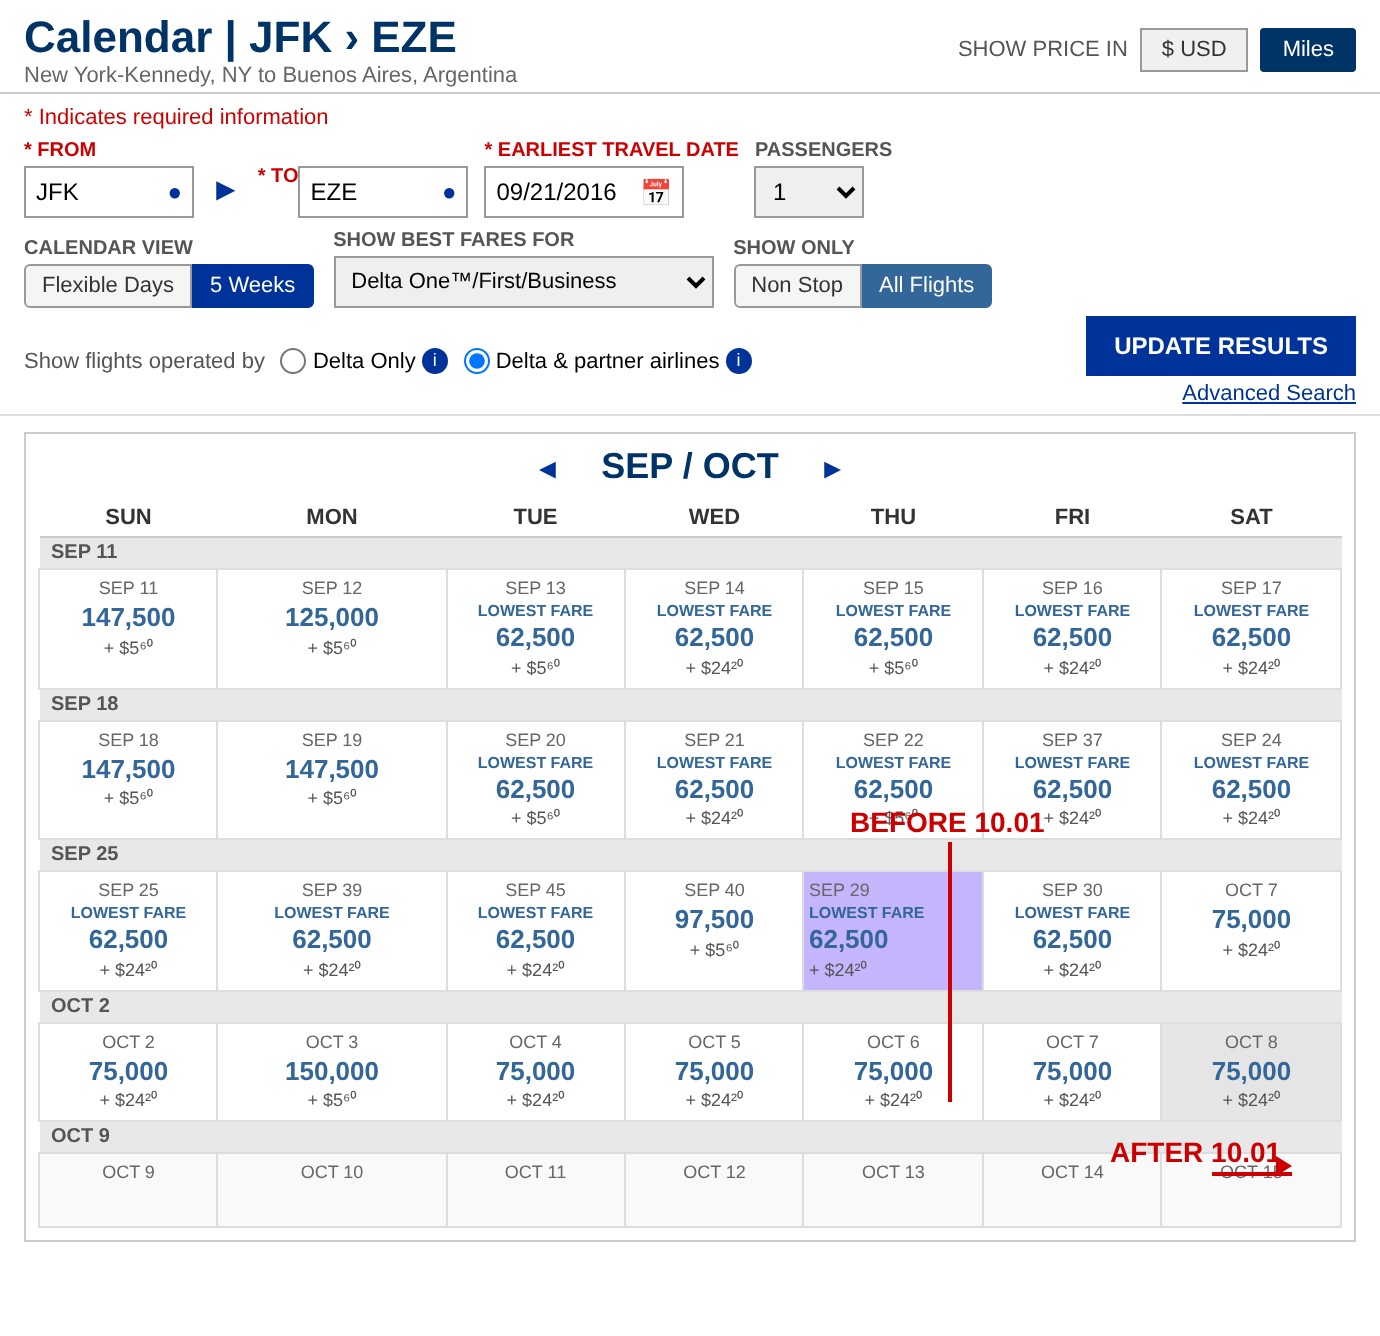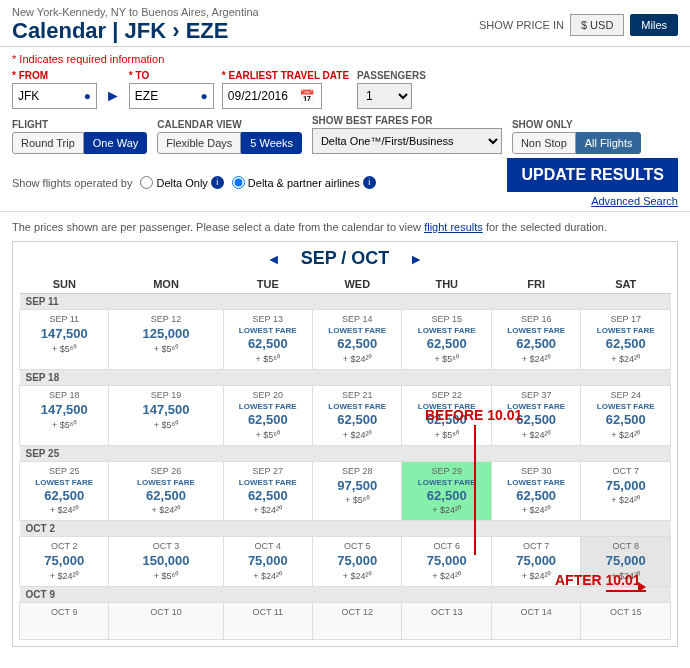--- a/index.html
+++ b/index.html
@@ -4,22 +4,22 @@
   <style>
     * { box-sizing: border-box; margin: 0; padding: 0; }
     body { font-family: Arial, sans-serif; font-size: 12px; background: #fff; width: 690px; }
   </style>
 </head>
 <body>
 
 <div style="border-bottom:1px solid #ccc;">
   <div style="display:flex;align-items:center;justify-content:space-between;padding:6px 12px 2px;">
     <div>
+      <div style="font-size:22px;font-weight:bold;color:#003366;">Calendar | JFK › EZE</div>
       <div style="font-size:11px;color:#666;">New York-Kennedy, NY to Buenos Aires, Argentina</div>
-      <div style="font-size:22px;font-weight:bold;color:#003366;">Calendar | JFK › EZE</div>
     </div>
     <div style="display:flex;align-items:center;gap:6px;">
       <span style="font-size:11px;color:#555;">SHOW PRICE IN</span>
       <button style="padding:4px 10px;border:1px solid #999;background:#f0f0f0;cursor:pointer;font-size:11px;color:#333;">$ USD</button>
       <button style="padding:4px 10px;border:1px solid #003366;background:#003366;cursor:pointer;font-size:11px;color:#fff;border-radius:2px;">Miles</button>
     </div>
   </div>
 </div>
 
 <div style="padding:6px 12px 4px;border-bottom:1px solid #ddd;">
@@ -27,21 +27,21 @@
 
   <div style="display:flex;align-items:flex-end;gap:8px;margin-bottom:6px;">
     <div style="display:flex;flex-direction:column;">
       <label style="font-size:10px;color:#cc0000;font-weight:bold;margin-bottom:2px;text-transform:uppercase;">* FROM</label>
       <div style="display:flex;align-items:center;border:1px solid #999;padding:2px 5px;height:26px;width:85px;">
         <input type="text" value="JFK" style="border: none; outline: none; font-size: 12px; width: 100%;">
         <span style="color:#003399;font-size:12px;">●</span>
       </div>
     </div>
     <div style="color:#003399;font-size:16px;margin-bottom:4px;">►</div>
-    <div style="display:flex;flex-direction:column;">
+    <div style="display:flex;flex-direction:row;">
       <label style="font-size:10px;color:#cc0000;font-weight:bold;margin-bottom:2px;text-transform:uppercase;">* TO</label>
       <div style="display:flex;align-items:center;border:1px solid #999;padding:2px 5px;height:26px;width:85px;">
         <input type="text" value="EZE" style="border: none; outline: none; font-size: 12px; width: 100%;">
         <span style="color:#003399;font-size:12px;">●</span>
       </div>
     </div>
     <div style="display:flex;flex-direction:column;">
       <label style="font-size:10px;color:#cc0000;font-weight:bold;margin-bottom:2px;text-transform:uppercase;">* EARLIEST TRAVEL DATE</label>
       <div style="display:flex;align-items:center;border:1px solid #999;padding:2px 5px;height:26px;width:100px;">
         <input type="text" value="09/21/2016" style="border: none; outline: none; font-size: 12px; width: 100%;">
@@ -50,27 +50,20 @@
     </div>
     <div style="display:flex;flex-direction:column;">
       <label style="font-size:10px;color:#555;font-weight:bold;margin-bottom:2px;text-transform:uppercase;">PASSENGERS</label>
       <select style="border:1px solid #999;height:26px;font-size:12px;padding:0 4px;width:55px;">
         <option>1</option><option>2</option><option>3</option><option>4</option>
       </select>
     </div>
   </div>
 
   <div style="display:flex;align-items:flex-end;gap:10px;margin-bottom:4px;">
-    <div style="display:flex;flex-direction:column;">
-      <label style="font-size:10px;color:#555;font-weight:bold;margin-bottom:2px;text-transform:uppercase;">FLIGHT</label>
-      <div style="display:flex;">
-        <button style="padding:4px 8px;border:1px solid #999;background:#f5f5f5;cursor:pointer;font-size:11px;color:#333;border-radius:3px 0 0 3px;">Round Trip</button>
-        <button style="padding:4px 8px;border:1px solid #003399;background:#003399;cursor:pointer;font-size:11px;color:#fff;border-radius:0 3px 3px 0;">One Way</button>
-      </div>
-    </div>
     <div style="display:flex;flex-direction:column;">
       <label style="font-size:10px;color:#555;font-weight:bold;margin-bottom:2px;text-transform:uppercase;">CALENDAR VIEW</label>
       <div style="display:flex;">
         <button style="padding:4px 8px;border:1px solid #999;background:#f5f5f5;cursor:pointer;font-size:11px;color:#333;border-radius:3px 0 0 3px;">Flexible Days</button>
         <button style="padding:4px 8px;border:1px solid #003399;background:#003399;cursor:pointer;font-size:11px;color:#fff;border-radius:0 3px 3px 0;">5 Weeks</button>
       </div>
     </div>
     <div style="display:flex;flex-direction:column;">
       <label style="font-size:10px;color:#555;font-weight:bold;margin-bottom:2px;text-transform:uppercase;">SHOW BEST FARES FOR</label>
       <select style="border:1px solid #999;height:26px;font-size:11px;padding:0 4px;width:190px;">
@@ -95,41 +88,38 @@
         <span>Delta Only</span>
         <span style="display:inline-block;width:13px;height:13px;background:#003399;color:#fff;border-radius:50%;font-size:9px;text-align:center;line-height:13px;">i</span>
       </label>
       <label style="display:flex;align-items:center;gap:3px;font-size:11px;">
         <input type="radio" name="flights" checked="" style="">
         <span>Delta &amp; partner airlines</span>
         <span style="display:inline-block;width:13px;height:13px;background:#003399;color:#fff;border-radius:50%;font-size:9px;text-align:center;line-height:13px;">i</span>
       </label>
     </div>
     <div style="display:flex;flex-direction:column;align-items:flex-end;">
-      <button style="background:#003399;color:#fff;border:none;padding:8px 14px;font-size:16px;font-weight:bold;cursor:pointer;text-transform:uppercase;">UPDATE RESULTS</button>
+      <button style="background:#003399;color:#fff;border:none;padding:8px 14px;font-size:12px;font-weight:bold;cursor:pointer;text-transform:uppercase;">UPDATE RESULTS</button>
       <a style="font-size:11px;color:#003399;text-decoration:underline;cursor:pointer;margin-top:3px;">Advanced Search</a>
     </div>
   </div>
 </div>
 
 <div style="padding:8px 12px;position:relative;">
 
   <div style="position:absolute;top:195px;left:425px;z-index:10;font-size:14px;font-weight:bold;color:#cc0000;pointer-events:none;">
     <span>BEFORE 10.01</span>
     <div style="position:absolute;left:50%;top:18px;width:2px;height:130px;background:#cc0000;"></div>
   </div>
   <div style="position:absolute;top:360px;left:555px;z-index:10;font-size:14px;font-weight:bold;color:#cc0000;pointer-events:none;">
     <span>AFTER 10.01</span>
     <div style="position:absolute;right:-5px;top:18px;width:40px;height:2px;background:#cc0000;"></div>
     <div style="position:absolute;right:-5px;top:10px;border-left:8px solid #cc0000;border-top:5px solid transparent;border-bottom:5px solid transparent;"></div>
   </div>
 
-  <div style="font-size:11px;color:#555;margin-bottom:6px;line-height:1.4;">
-    The prices shown are per passenger. Please select a date from the calendar to view <span style="color:#003399;text-decoration:underline;cursor:pointer;">flight results</span> for the selected duration.
-  </div>
 
   <div style="border:1px solid #ccc;padding:6px;">
 
     <div style="display:flex;align-items:center;justify-content:center;gap:20px;margin-bottom:6px;">
       <button style="background:none;border:none;cursor:pointer;color:#003399;font-size:14px;font-weight:bold;">◄</button>
       <span style="font-size:18px;color:#003366;font-weight:bold;">SEP / OCT</span>
       <button style="background:none;border:none;cursor:pointer;color:#003399;font-size:14px;font-weight:bold;">►</button>
     </div>
 
     <table style="width:100%;border-collapse:collapse;">
@@ -239,37 +229,37 @@
             <td colspan="7" style="font-size: 10px; color: rgb(85, 85, 85); text-align: left; padding: 2px 6px; font-weight: bold; background: rgb(232, 232, 232);">SEP 25</td>
           </tr>
           <tr>
             <td style="text-align: center; padding: 4px 2px; border: 1px solid rgb(221, 221, 221); vertical-align: top; min-height: 55px; cursor: pointer; background: rgb(255, 255, 255);">
               <span style="font-size: 9px; color: rgb(102, 102, 102); display: block; margin-bottom: 2px;">SEP 25</span>
               <span style="font-size: 8px; color: rgb(51, 102, 153); font-weight: bold; display: block; margin-bottom: 1px; text-transform: uppercase;">LOWEST FARE</span>
               <span style="font-size: 13px; color: rgb(51, 102, 153); font-weight: bold; display: block; line-height: 1.2;">62,500</span>
               <span style="font-size: 9px; color: rgb(85, 85, 85); display: block;">+ $24²⁰</span>
             </td>
             <td style="text-align: center; padding: 4px 2px; border: 1px solid rgb(221, 221, 221); vertical-align: top; min-height: 55px; cursor: pointer; background: rgb(255, 255, 255);">
-              <span style="font-size: 9px; color: rgb(102, 102, 102); display: block; margin-bottom: 2px;">SEP 26</span>
-              <span style="font-size: 8px; color: rgb(51, 102, 153); font-weight: bold; display: block; margin-bottom: 1px; text-transform: uppercase;">LOWEST FARE</span>
-              <span style="font-size: 13px; color: rgb(51, 102, 153); font-weight: bold; display: block; line-height: 1.2;">62,500</span>
-              <span style="font-size: 9px; color: rgb(85, 85, 85); display: block;">+ $24²⁰</span>
-            </td>
-            <td style="text-align: center; padding: 4px 2px; border: 1px solid rgb(221, 221, 221); vertical-align: top; min-height: 55px; cursor: pointer; background: rgb(255, 255, 255);">
-              <span style="font-size: 9px; color: rgb(102, 102, 102); display: block; margin-bottom: 2px;">SEP 27</span>
-              <span style="font-size: 8px; color: rgb(51, 102, 153); font-weight: bold; display: block; margin-bottom: 1px; text-transform: uppercase;">LOWEST FARE</span>
-              <span style="font-size: 13px; color: rgb(51, 102, 153); font-weight: bold; display: block; line-height: 1.2;">62,500</span>
-              <span style="font-size: 9px; color: rgb(85, 85, 85); display: block;">+ $24²⁰</span>
-            </td>
-            <td style="text-align: center; padding: 4px 2px; border: 1px solid rgb(221, 221, 221); vertical-align: top; min-height: 55px; cursor: pointer; background: rgb(255, 255, 255);">
-              <span style="font-size: 9px; color: rgb(102, 102, 102); display: block; margin-bottom: 2px;">SEP 28</span>
+              <span style="font-size: 9px; color: rgb(102, 102, 102); display: block; margin-bottom: 2px;">SEP 39</span>
+              <span style="font-size: 8px; color: rgb(51, 102, 153); font-weight: bold; display: block; margin-bottom: 1px; text-transform: uppercase;">LOWEST FARE</span>
+              <span style="font-size: 13px; color: rgb(51, 102, 153); font-weight: bold; display: block; line-height: 1.2;">62,500</span>
+              <span style="font-size: 9px; color: rgb(85, 85, 85); display: block;">+ $24²⁰</span>
+            </td>
+            <td style="text-align: center; padding: 4px 2px; border: 1px solid rgb(221, 221, 221); vertical-align: top; min-height: 55px; cursor: pointer; background: rgb(255, 255, 255);">
+              <span style="font-size: 9px; color: rgb(102, 102, 102); display: block; margin-bottom: 2px;">SEP 45</span>
+              <span style="font-size: 8px; color: rgb(51, 102, 153); font-weight: bold; display: block; margin-bottom: 1px; text-transform: uppercase;">LOWEST FARE</span>
+              <span style="font-size: 13px; color: rgb(51, 102, 153); font-weight: bold; display: block; line-height: 1.2;">62,500</span>
+              <span style="font-size: 9px; color: rgb(85, 85, 85); display: block;">+ $24²⁰</span>
+            </td>
+            <td style="text-align: center; padding: 4px 2px; border: 1px solid rgb(221, 221, 221); vertical-align: top; min-height: 55px; cursor: pointer; background: rgb(255, 255, 255);">
+              <span style="font-size: 9px; color: rgb(102, 102, 102); display: block; margin-bottom: 2px;">SEP 40</span>
               <span style="font-size: 13px; color: rgb(51, 102, 153); font-weight: bold; display: block; line-height: 1.2;">97,500</span>
               <span style="font-size: 9px; color: rgb(85, 85, 85); display: block;">+ $5⁶⁰</span>
             </td>
-            <td style="text-align: center; padding: 4px 2px; border: 1px solid rgb(221, 221, 221); vertical-align: top; min-height: 55px; cursor: pointer; background: #86efac;">
+            <td style="text-align: left; padding: 4px 2px; border: 1px solid rgb(221, 221, 221); vertical-align: top; min-height: 55px; cursor: pointer; background: #c4b5fd;">
               <span style="font-size: 9px; color: rgb(102, 102, 102); display: block; margin-bottom: 2px;">SEP 29</span>
               <span style="font-size: 8px; color: rgb(51, 102, 153); font-weight: bold; display: block; margin-bottom: 1px; text-transform: uppercase;">LOWEST FARE</span>
               <span style="font-size: 13px; color: rgb(51, 102, 153); font-weight: bold; display: block; line-height: 1.2;">62,500</span>
               <span style="font-size: 9px; color: rgb(85, 85, 85); display: block;">+ $24²⁰</span>
             </td>
             <td style="text-align: center; padding: 4px 2px; border: 1px solid rgb(221, 221, 221); vertical-align: top; min-height: 55px; cursor: pointer; background: rgb(255, 255, 255);">
               <span style="font-size: 9px; color: rgb(102, 102, 102); display: block; margin-bottom: 2px;">SEP 30</span>
               <span style="font-size: 8px; color: rgb(51, 102, 153); font-weight: bold; display: block; margin-bottom: 1px; text-transform: uppercase;">LOWEST FARE</span>
               <span style="font-size: 13px; color: rgb(51, 102, 153); font-weight: bold; display: block; line-height: 1.2;">62,500</span>
               <span style="font-size: 9px; color: rgb(85, 85, 85); display: block;">+ $24²⁰</span>

